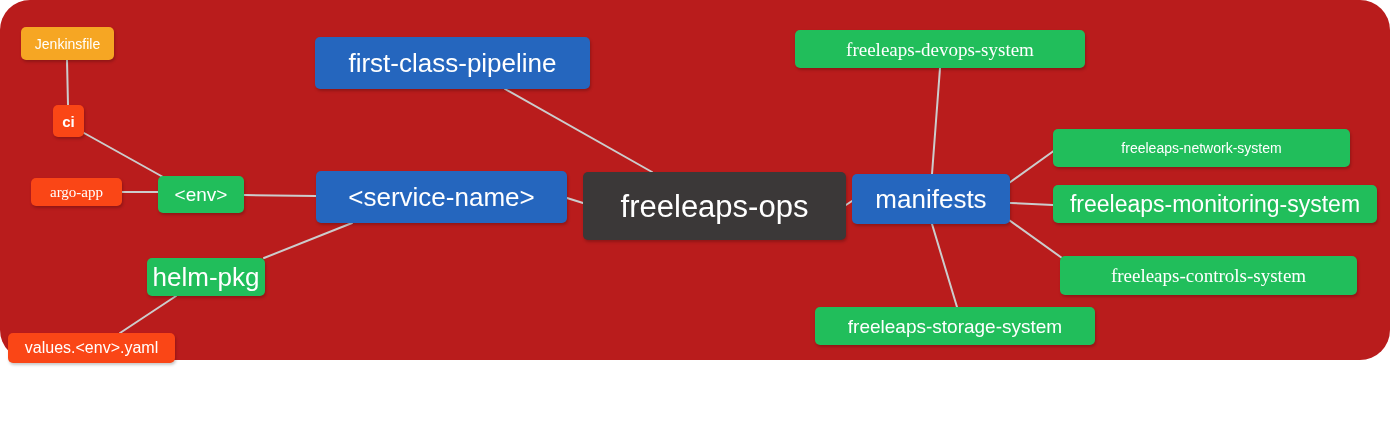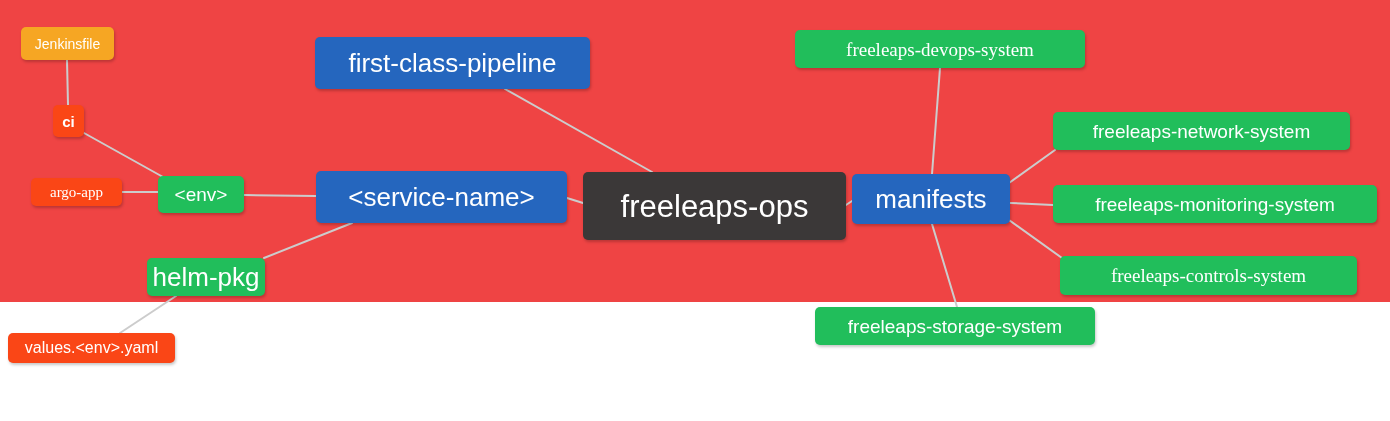--- a/index.html
+++ b/index.html
@@ -5,22 +5,23 @@
   * { box-sizing: border-box; }
   html, body {
     margin: 0; padding: 0;
     width: 1390px; height: 421px;
     background: #ffffff;
     font-family: "Liberation Sans", sans-serif;
     overflow: hidden;
   }
   #canvas {
     position: relative;
-    width: 1390px; height: 302px;
-    background: #ef4444;
+    width: 1390px; height: 360px;
+    background: #b91c1c;
+    border-radius: 30px;
   }
   #edge-layer {
     position: absolute;
     left: 0; top: 0;
     width: 1390px; height: 421px;
     pointer-events: none;
   }
   .node {
     position: absolute;
     display: flex;
@@ -61,18 +62,18 @@
       <div class="node" style="left: 53px; top: 105px; width: 31px; height: 32px; font-size: 15px; background: rgb(250, 70, 22); color: rgb(255, 255, 255); font-weight: bold;">ci</div>
       <div class="node" style="left: 31px; top: 178px; width: 91px; height: 28px; font-size: 15px; background: rgb(250, 70, 22); color: rgb(255, 255, 255); font-family: Liberation Serif, serif;">argo-app</div>
       <div class="node" style="left: 158px; top: 176px; width: 86px; height: 37px; font-size: 19px; background: rgb(33, 190, 91); color: rgb(255, 255, 255);">&lt;env&gt;</div>
       <div class="node" style="left: 147px; top: 258px; width: 118px; height: 38px; font-size: 26px; background: rgb(33, 190, 91); color: rgb(255, 255, 255);">helm-pkg</div>
       <div class="node" style="left: 8px; top: 333px; width: 167px; height: 30px; font-size: 16px; background: rgb(250, 70, 22); color: rgb(255, 255, 255);">values.&lt;env&gt;.yaml</div>
       <div class="node" style="left: 315px; top: 37px; width: 275px; height: 52px; font-size: 26px; background: rgb(37, 102, 190); color: rgb(255, 255, 255);">first-class-pipeline</div>
       <div class="node" style="left: 316px; top: 171px; width: 251px; height: 52px; font-size: 26px; background: rgb(37, 102, 190); color: rgb(255, 255, 255);">&lt;service-name&gt;</div>
       <div class="node" style="left: 583px; top: 172px; width: 263px; height: 68px; font-size: 31px; background: rgb(59, 56, 56); color: rgb(255, 255, 255);">freeleaps-ops</div>
       <div class="node" style="left: 852px; top: 174px; width: 158px; height: 50px; font-size: 26px; background: rgb(37, 102, 190); color: rgb(255, 255, 255);">manifests</div>
       <div class="node" style="left: 795px; top: 30px; width: 290px; height: 38px; font-size: 19px; background: rgb(33, 190, 91); color: rgb(255, 255, 255); font-family: Liberation Serif, serif;">freeleaps-devops-system</div>
-      <div class="node" style="left: 1053px; top: 112px; width: 297px; height: 38px; font-size: 19px; background: rgb(33, 190, 91); color: rgb(255, 255, 255);">freeleaps-network-system</div>
-      <div class="node" style="left: 1053px; top: 185px; width: 324px; height: 38px; font-size: 19px; background: rgb(33, 190, 91); color: rgb(255, 255, 255);">freeleaps-monitoring-system</div>
+      <div class="node" style="left: 1053px; top: 129px; width: 297px; height: 38px; font-size: 14px; background: rgb(33, 190, 91); color: rgb(255, 255, 255);">freeleaps-network-system</div>
+      <div class="node" style="left: 1053px; top: 185px; width: 324px; height: 38px; font-size: 23px; background: rgb(33, 190, 91); color: rgb(255, 255, 255);">freeleaps-monitoring-system</div>
       <div class="node" style="left: 1060px; top: 256px; width: 297px; height: 39px; font-size: 19px; background: rgb(33, 190, 91); color: rgb(255, 255, 255); font-family: Liberation Serif, serif;">freeleaps-controls-system</div>
       <div class="node" style="left: 815px; top: 307px; width: 280px; height: 38px; font-size: 19px; background: rgb(33, 190, 91); color: rgb(255, 255, 255);">freeleaps-storage-system</div>
     </div>
 </div>
 
 </body></html>

